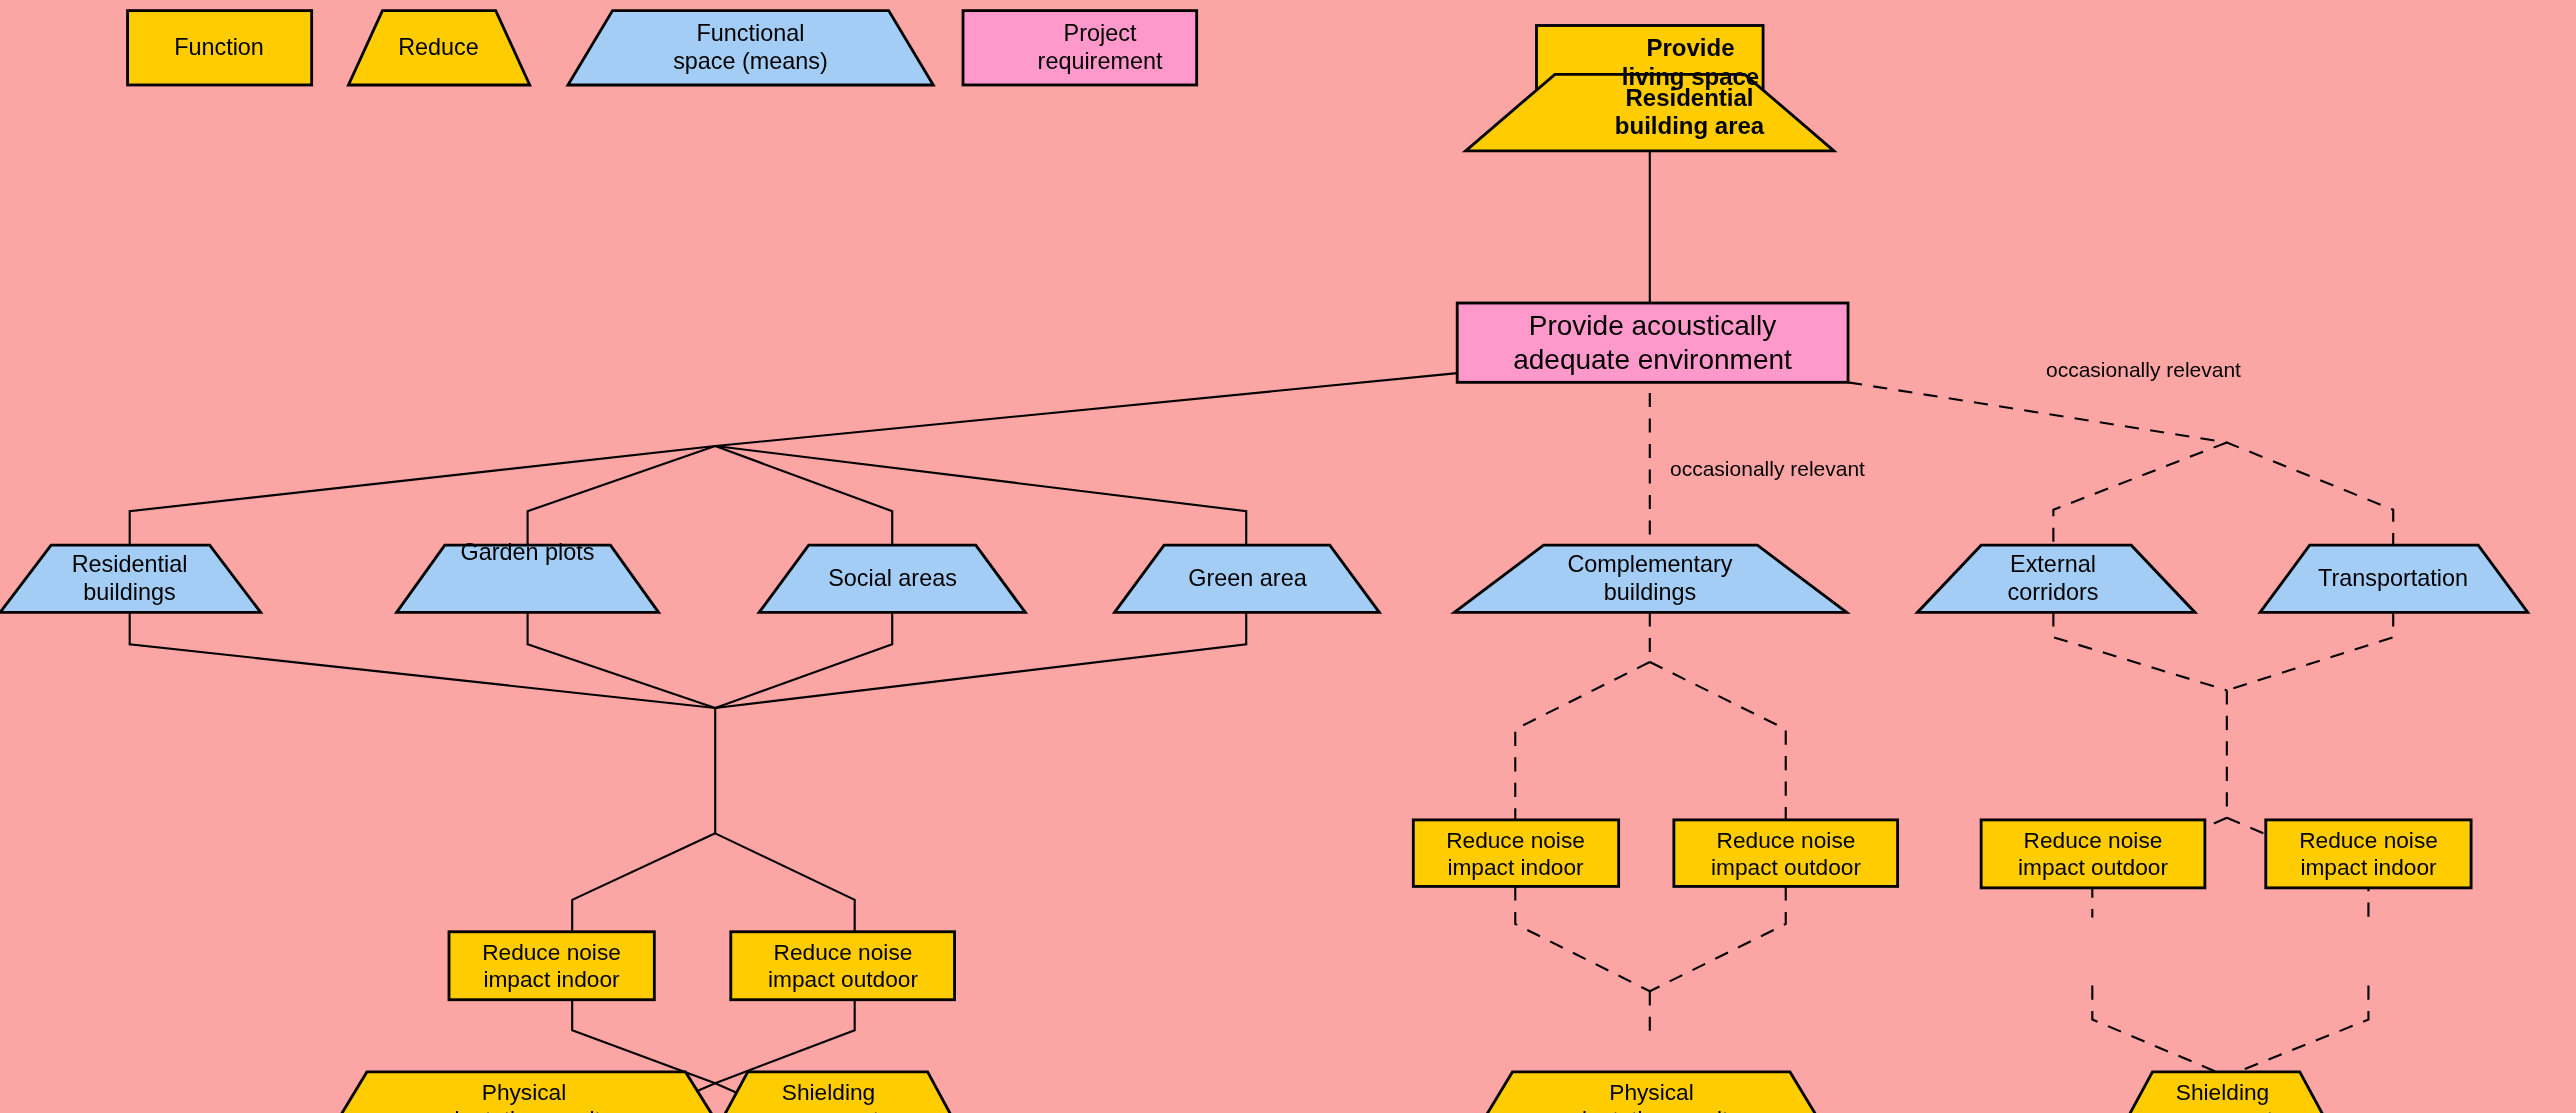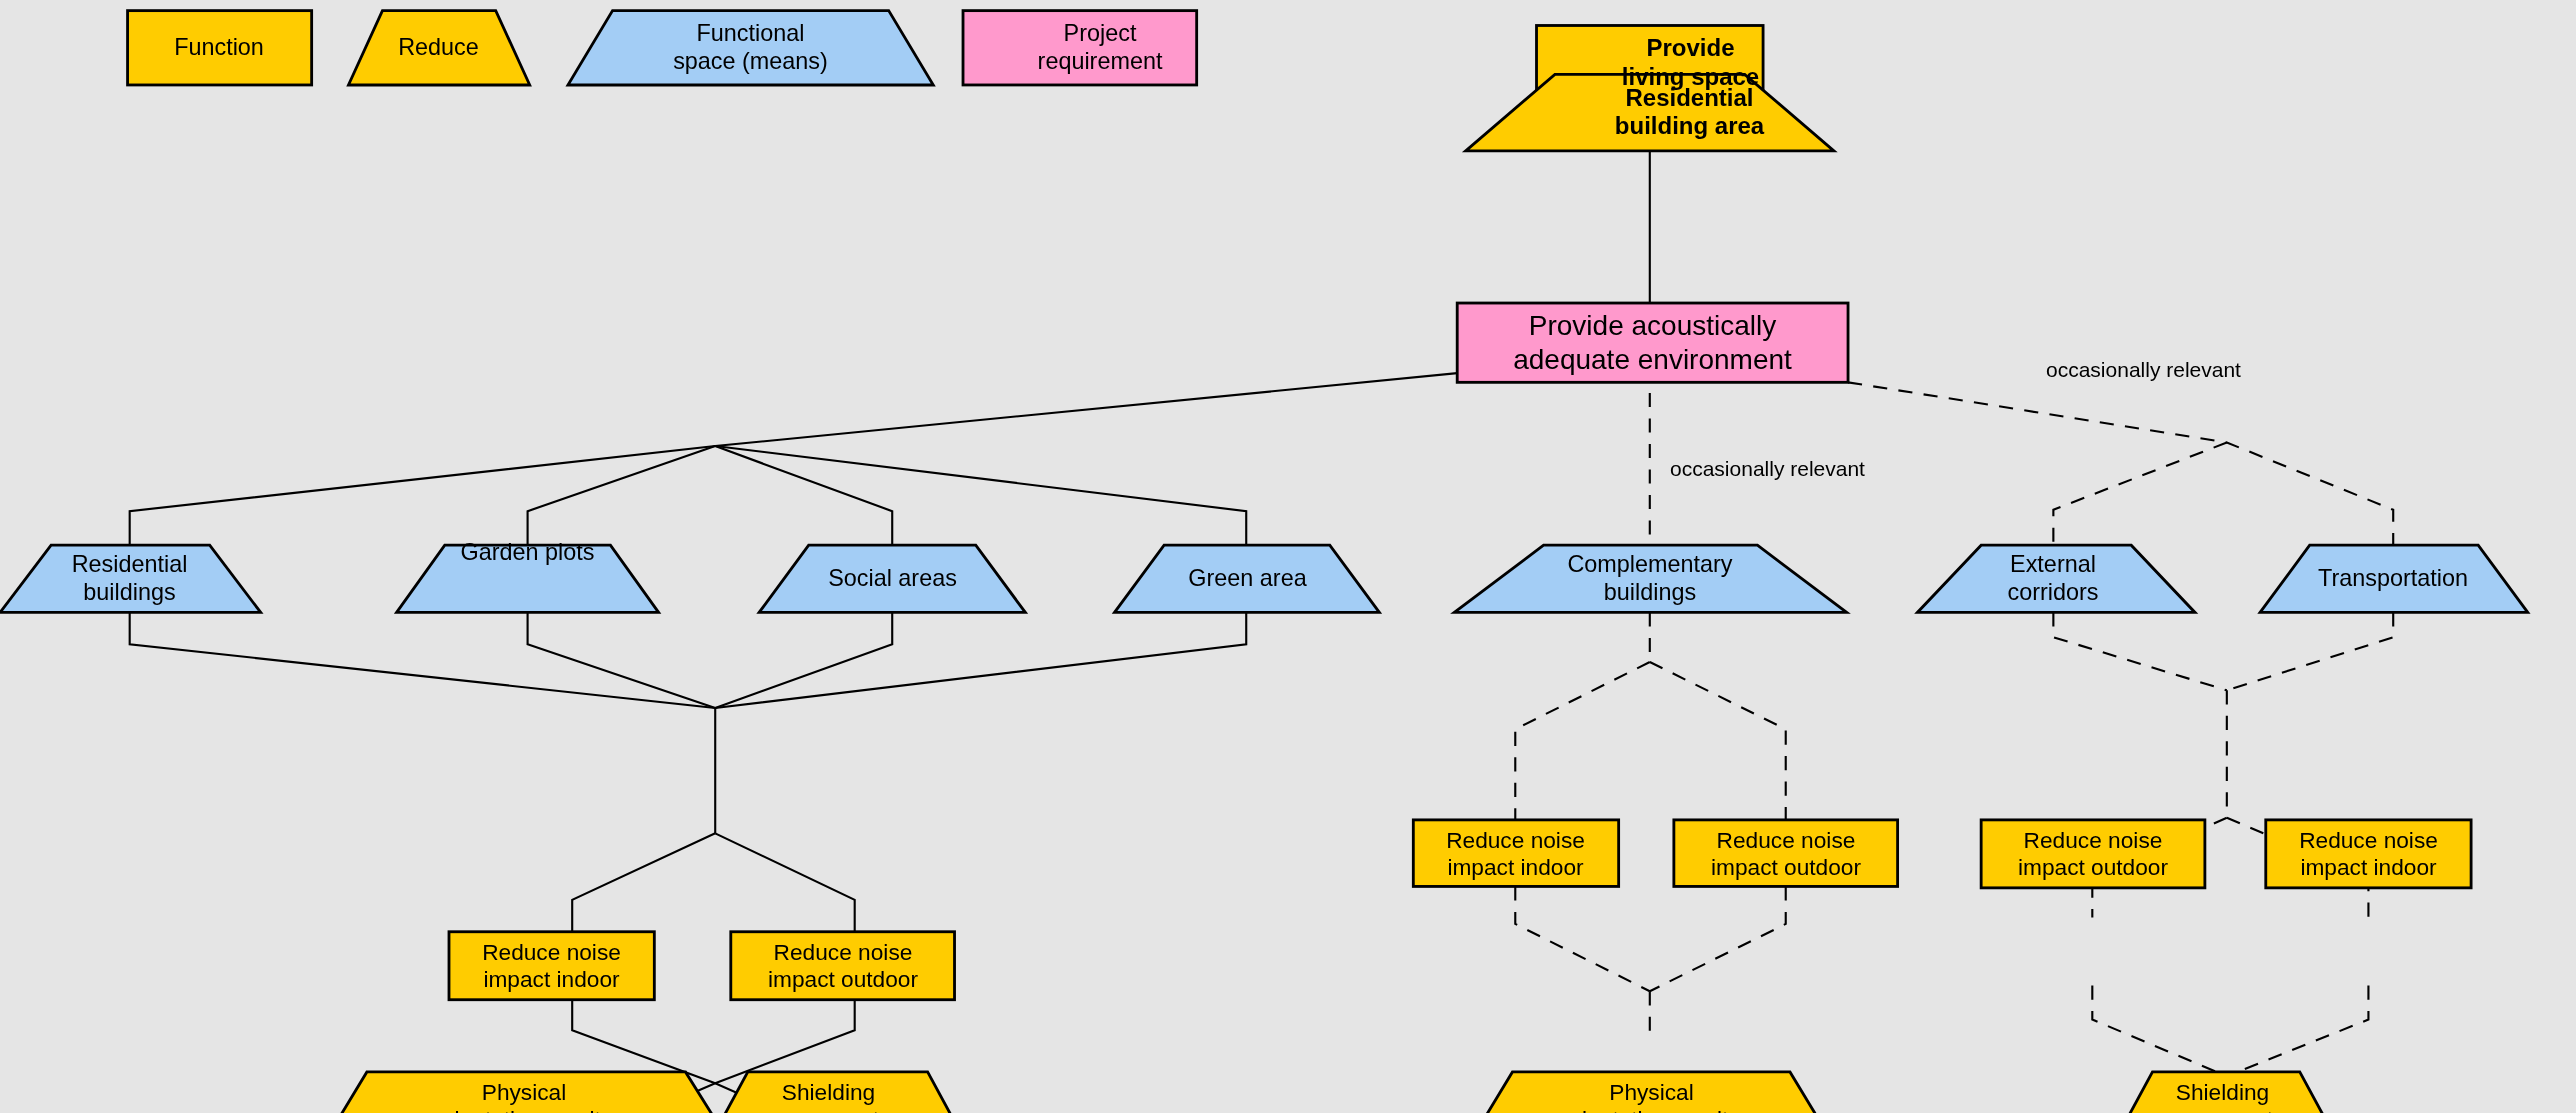--- a/index.html
+++ b/index.html
@@ -1,17 +1,17 @@
 <!DOCTYPE html>
 <html style="font-size:11.3px"><head>
 <meta charset="utf-8">
 <style>
   html,body{margin:0;padding:0;background:#ffffff;}
   body{font-family:"Liberation Sans",sans-serif;}
-  #stage{position:relative;width:2576px;height:1113px;background:#e5e5e5;overflow:hidden;}
+  #stage{position:relative;width:2576px;height:1113px;background:#fca5a5;overflow:hidden;}
   svg.layer{position:absolute;left:0;top:0;width:2576px;height:1113px;}
   .nodeLabel{
     position:absolute;
     display:flex;
     align-items:center;
     justify-content:center;
     text-align:center;
     color:#000000;
     line-height:1.18;
     pointer-events:none;

